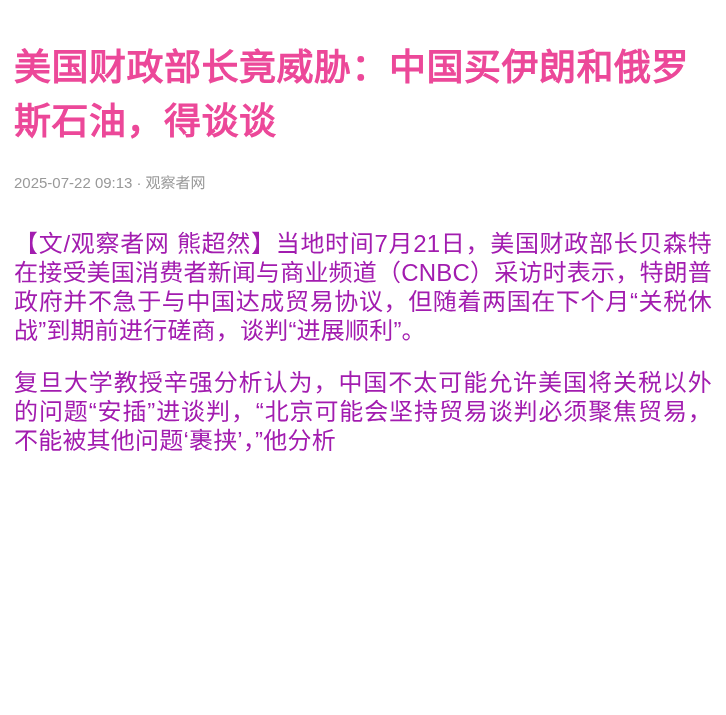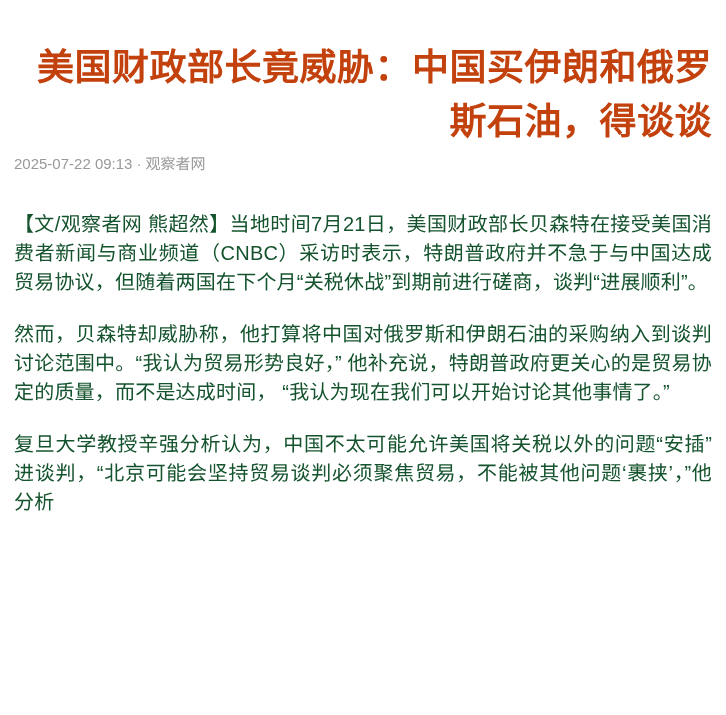--- a/index.html
+++ b/index.html
@@ -13,37 +13,36 @@
     font-family: "Liberation Sans", "DejaVu Sans", sans-serif;
   }
   .article {
     padding: 0 14px;
   }
   .article-title {
     margin-top: 41px;
     font-size: 37px;
     line-height: 54px;
     font-weight: 700;
-    color: #c2410c;
+    color: #ec4899;
     letter-spacing: 0.5px;
-    text-align: right;
   }
   .article-meta {
-    margin-top: 5px;
+    margin-top: 24px;
     font-size: 15px;
     line-height: 20px;
     color: #999999;
   }
   .article-meta span { display: inline; }
   .meta-sep { margin: 0 4px; }
   .article-body p {
     margin-top: 23px;
-    font-size: 20px;
+    font-size: 24px;
     line-height: 29px;
-    color: #14532d;
+    color: #a21caf;
     text-align: justify;
     letter-spacing: 0.2px;
     word-break: break-all;
   }
   .article-body p:first-child {
     margin-top: 36px;
   }
 </style>
 </head>
 <body>
@@ -52,18 +51,17 @@
   <div class="article">
 
     <h1 class="article-title">美国财政部长竟威胁：中国买伊朗和俄罗斯石油，得谈谈</h1>
 
     <div class="article-meta">
       <span>2025-07-22 09:13</span><span class="meta-sep">·</span><span>观察者网</span>
     </div>
 
     <div class="article-body">
       <p>【文/观察者网 熊超然】当地时间7月21日，美国财政部长贝森特在接受美国消费者新闻与商业频道（CNBC）采访时表示，特朗普政府并不急于与中国达成贸易协议，但随着两国在下个月“关税休战”到期前进行磋商，谈判“进展顺利”。</p>
-      <p>然而，贝森特却威胁称，他打算将中国对俄罗斯和伊朗石油的采购纳入到谈判讨论范围中。“我认为贸易形势良好，” 他补充说，特朗普政府更关心的是贸易协定的质量，而不是达成时间， “我认为现在我们可以开始讨论其他事情了。”</p>
       <p>复旦大学教授辛强分析认为，中国不太可能允许美国将关税以外的问题“安插”进谈判，“北京可能会坚持贸易谈判必须聚焦贸易，不能被其他问题‘裹挟’，”他分析</p>
     </div>
 
   </div>
 </div>
 
 </body></html>

